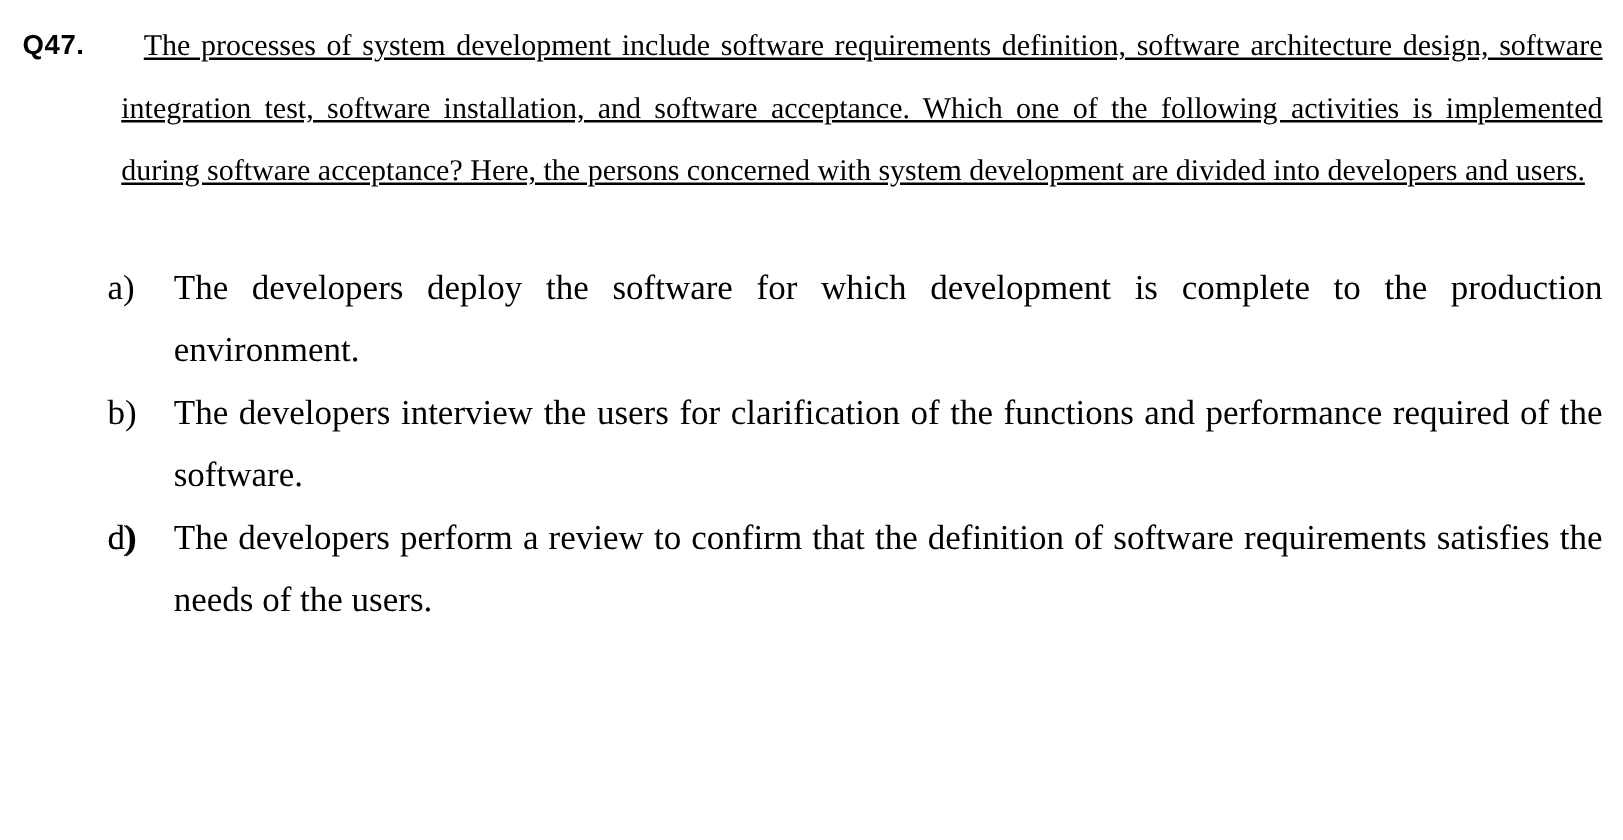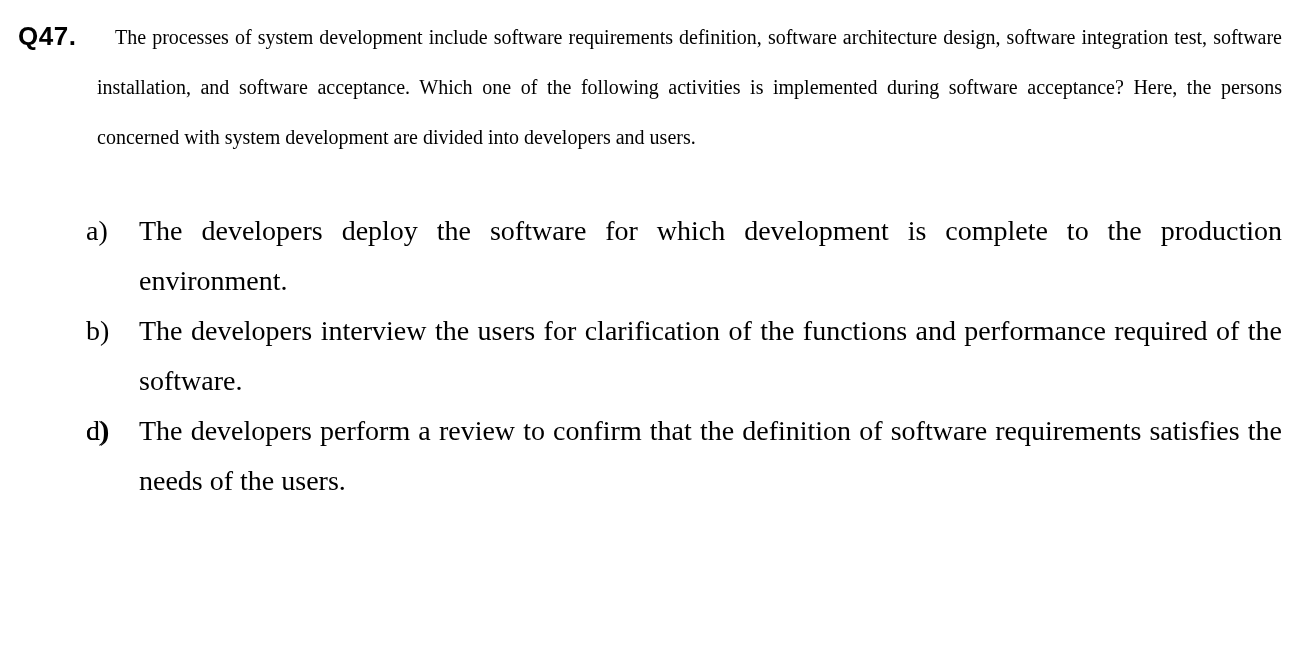--- a/index.html
+++ b/index.html
@@ -20,31 +20,32 @@
     width: 1298px;
     height: 672px;
     padding-top: 12px;
   }
   .qnum {
     position: absolute;
     left: 18px;
     top: 11px;
     font-family: "Liberation Sans", sans-serif;
     font-weight: bold;
-    font-size: 26px;
+    font-size: 22px;
     line-height: 50px;
     letter-spacing: 0.5px;
     white-space: nowrap;
   }
   .stem {
     margin: 0 16px 0 97px;
     text-indent: 18px;
     text-align: justify;
-    font-size: 20px;
+    font-size: 24px;
     line-height: 50px;
+    text-decoration: underline;
   }
   .options {
     margin: 44px 16px 0 86px;
     padding: 0;
     list-style: none;
   }
   .option {
     position: relative;
     padding-left: 53px;
     text-align: justify;

